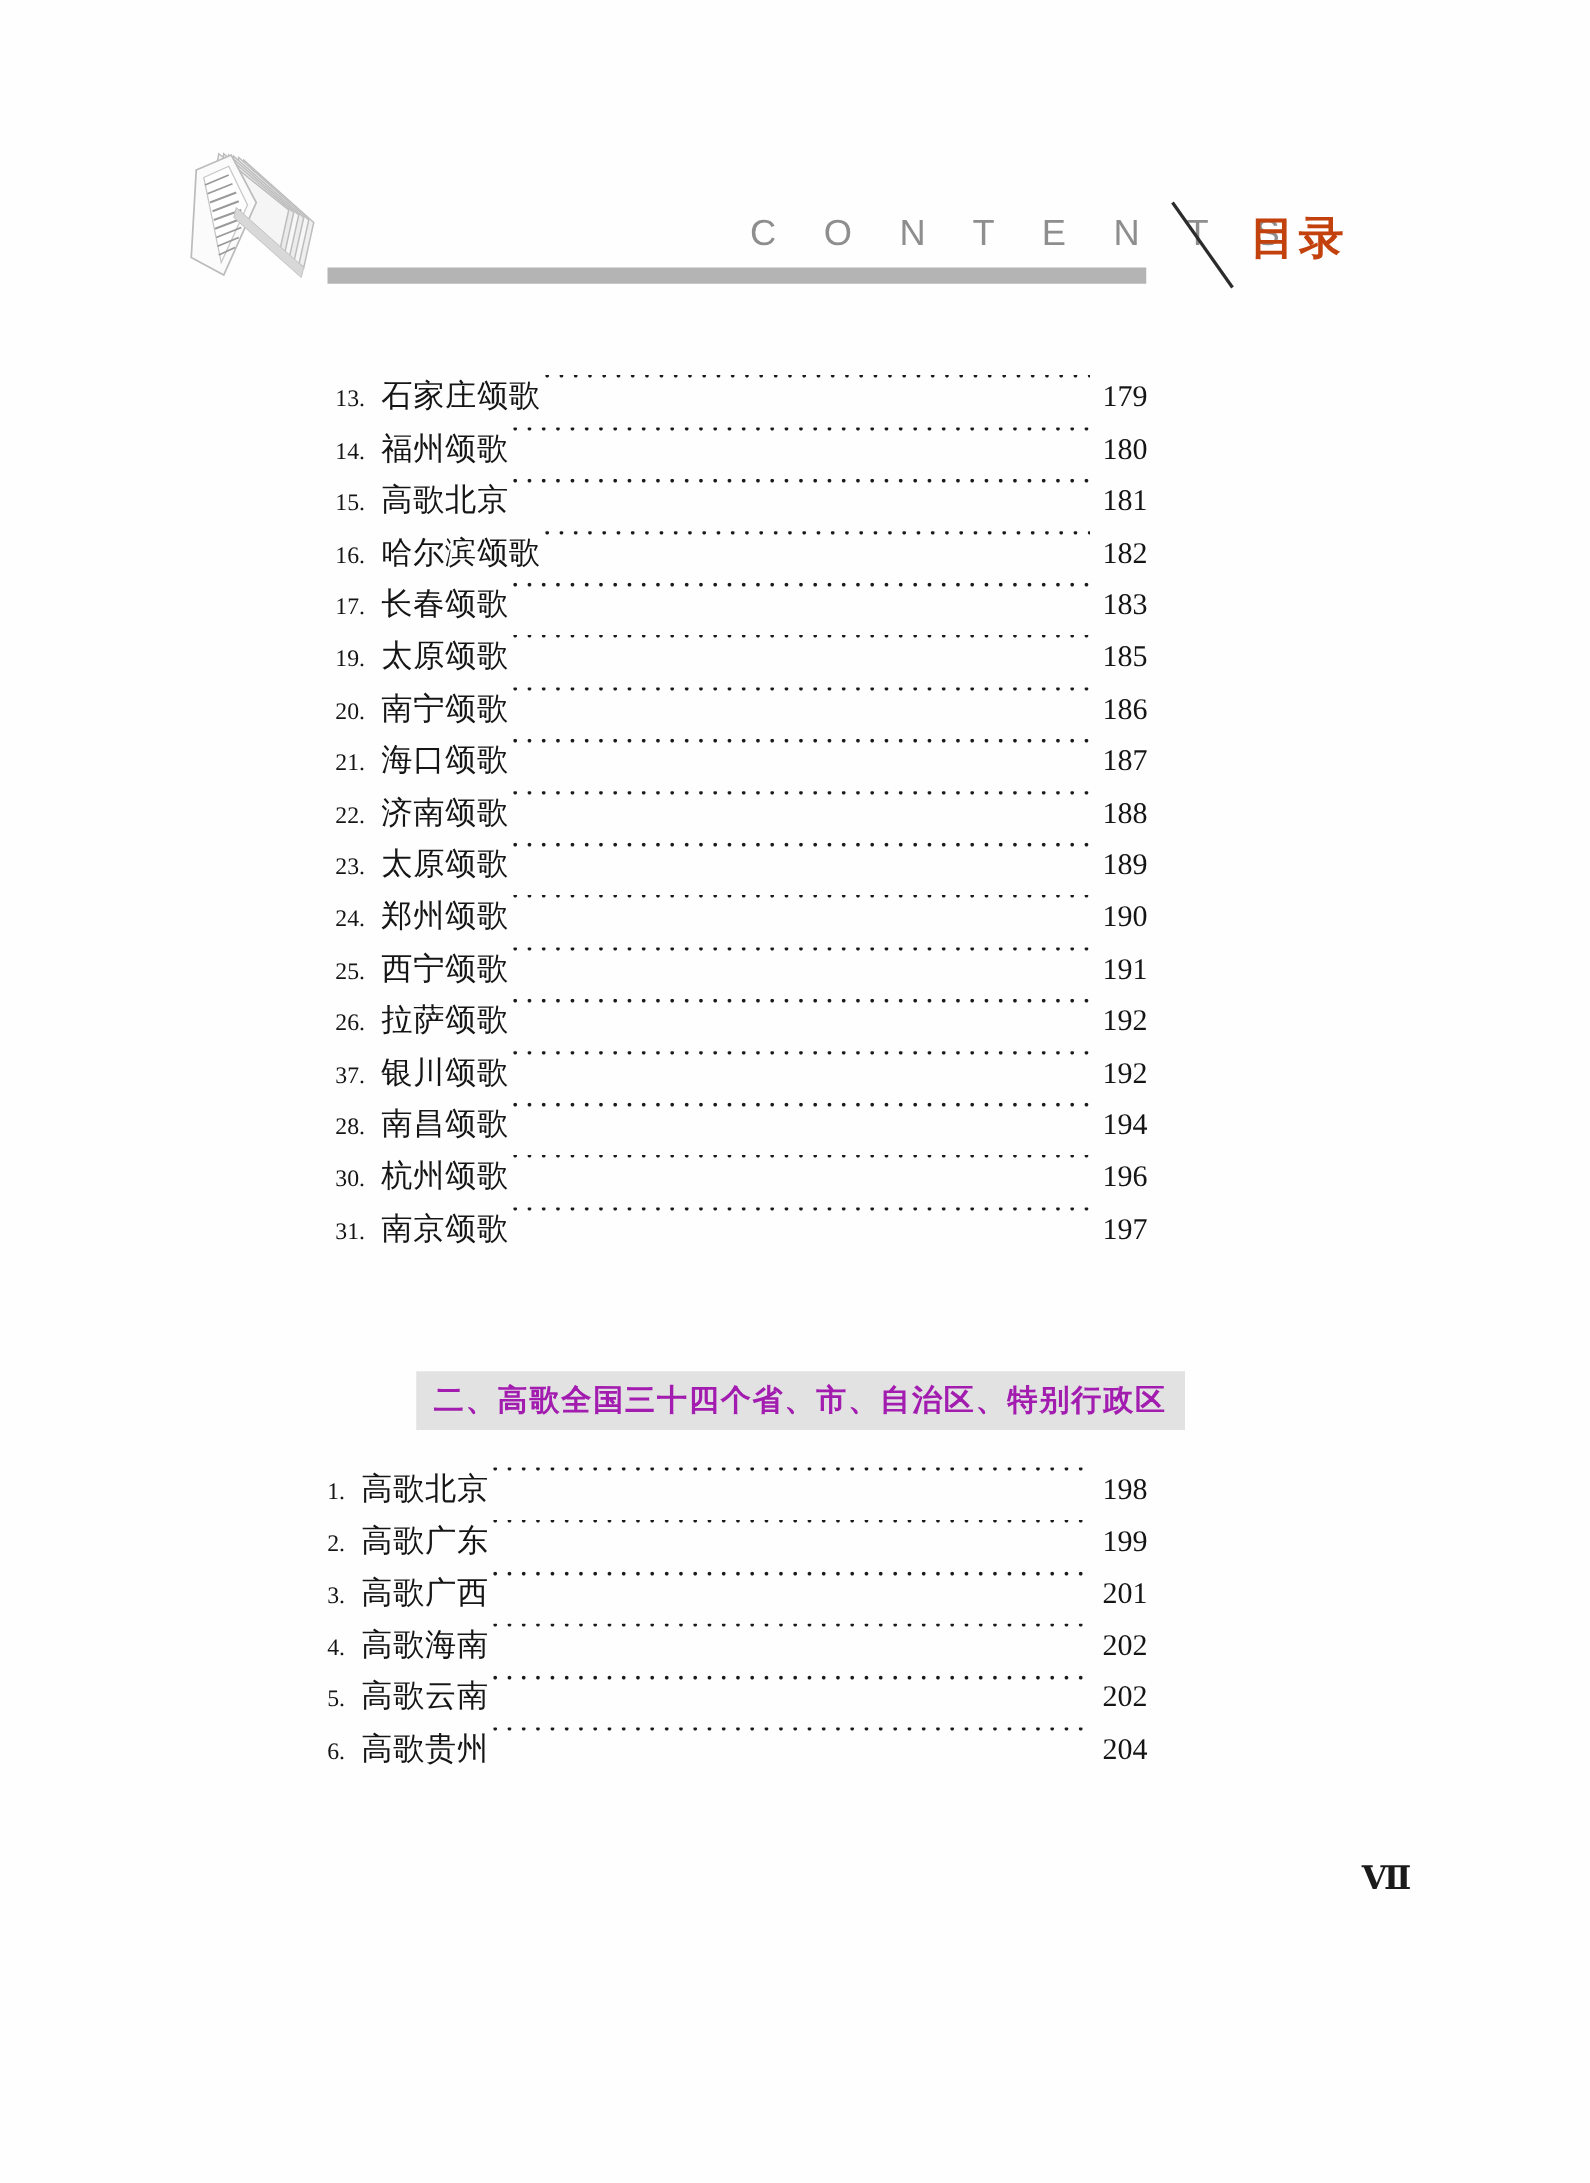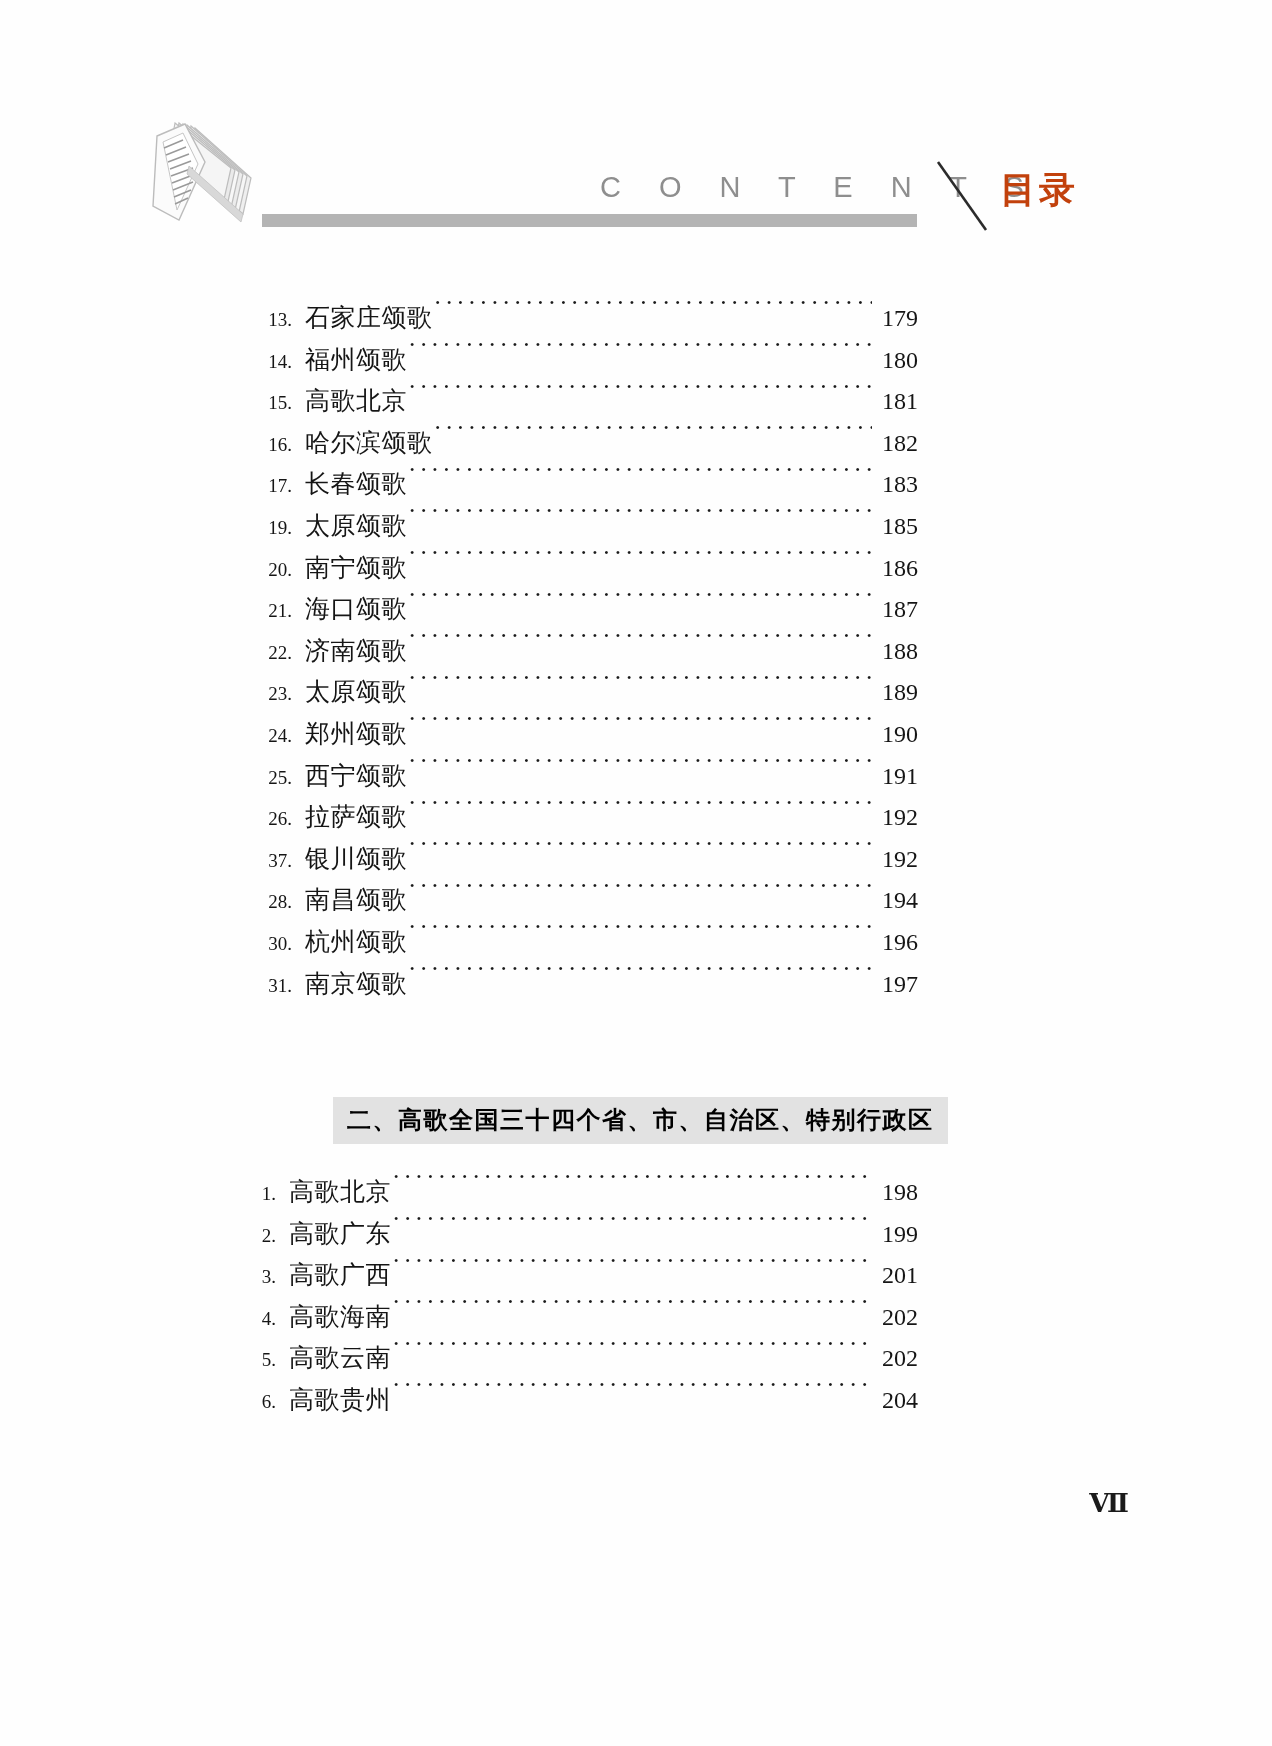--- a/index.html
+++ b/index.html
@@ -147,21 +147,21 @@
   
   .section-heading {
     position: absolute;
     left: 333px;
     top: 1097px;
     padding: 7px 14px 8px 14px;
     background: #e2e2e2;
     font-family: "DejaVu Sans", "Liberation Sans", sans-serif;
     font-size: 24px;
     font-weight: 700;
-    color: #000000;
+    color: #a21caf;
     letter-spacing: 1.5px;
     white-space: nowrap;
   }
 
   
   .folio {
     position: absolute;
     right: 142px;
     top: 1488px;
     font-family: "Liberation Serif", "DejaVu Serif", serif;

